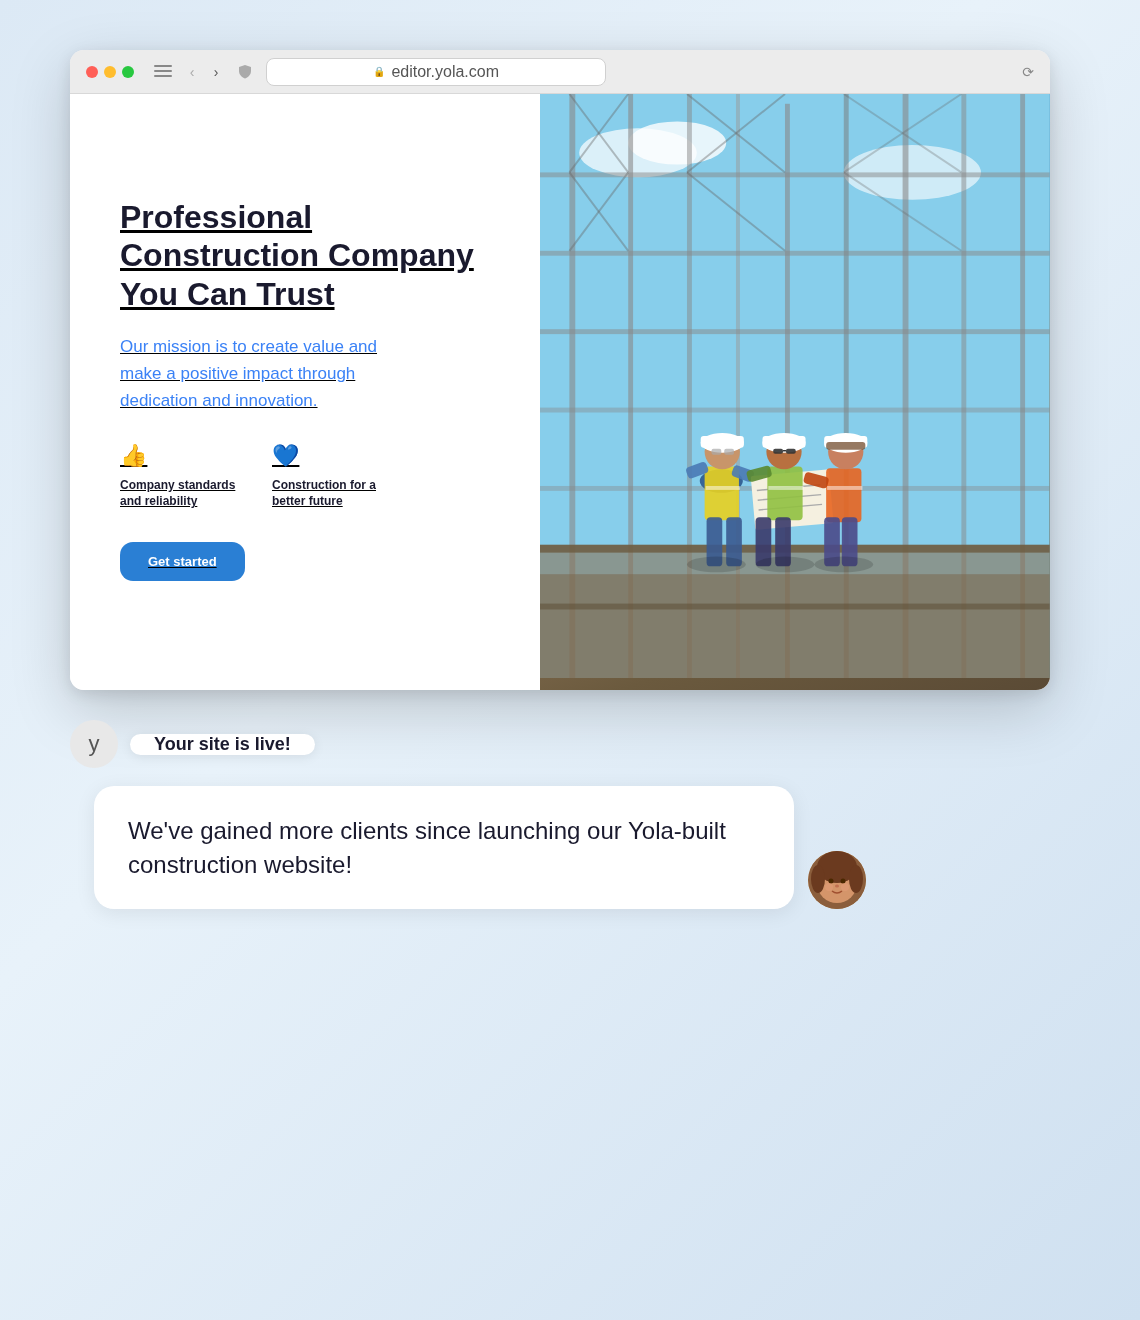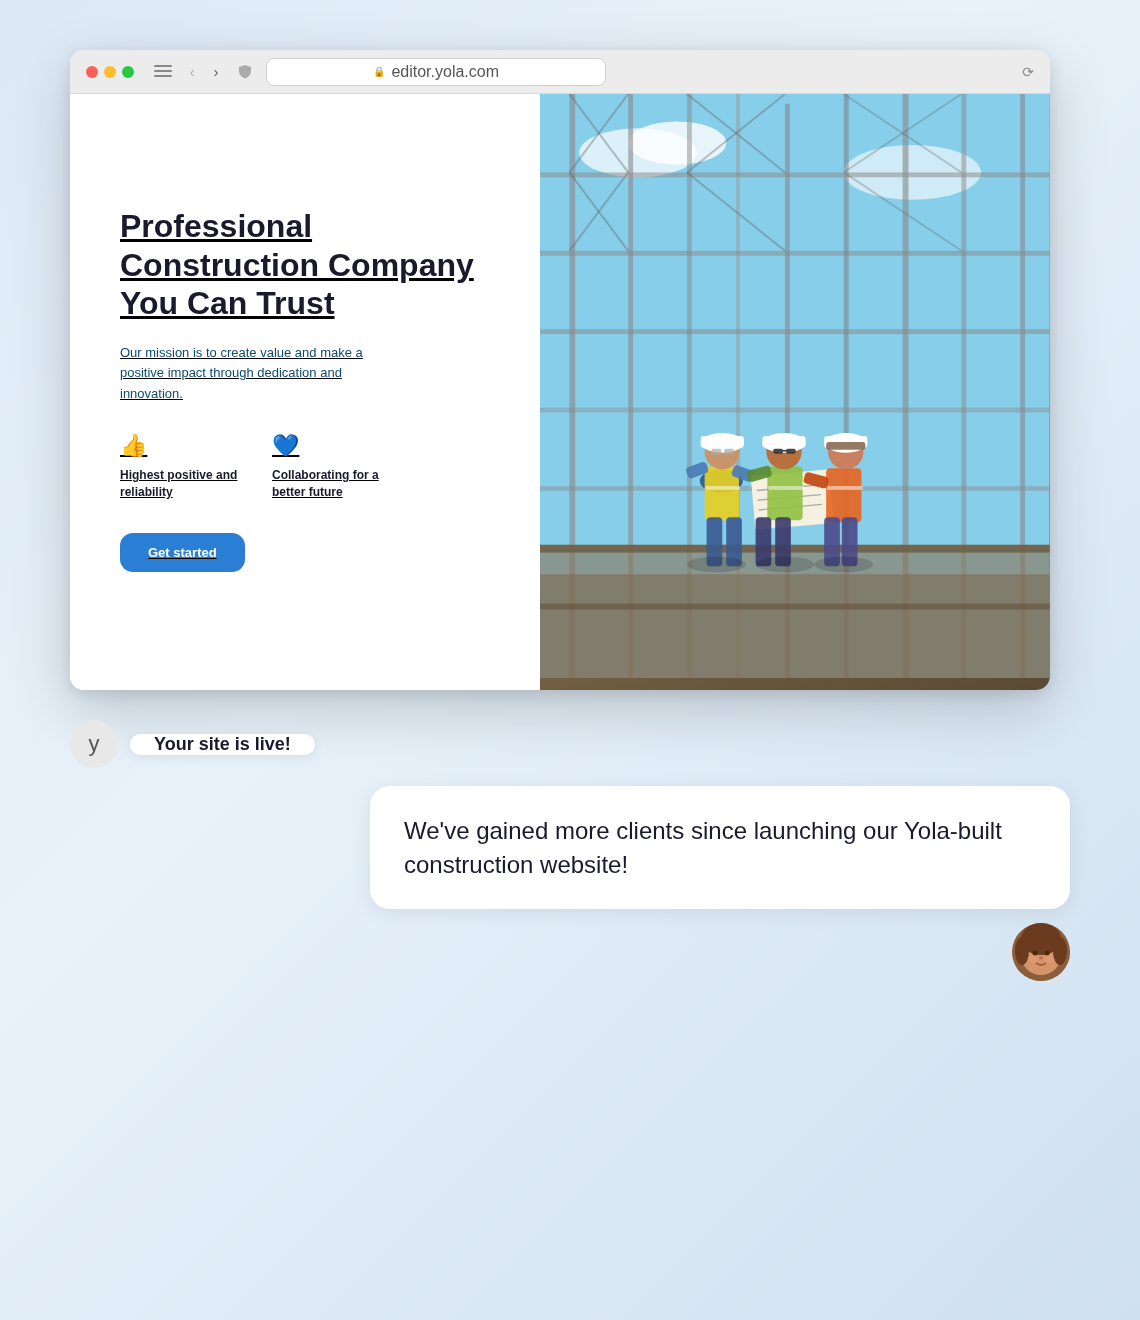--- a/index.html
+++ b/index.html
@@ -136,22 +136,22 @@
 
     .hero-title {
       font-size: 32px;
       font-weight: 800;
       color: #1a1a2e;
       line-height: 1.2;
       margin-bottom: 20px;
     }
 
     .hero-description {
-      font-size: 13px;
-      color: #0c4a6e;
+      font-size: 17px;
+      color: #3b82f6;
       line-height: 1.6;
       margin-bottom: 28px;
       max-width: 280px;
     }
 
     .features-row {
       display: flex;
       gap: 32px;
       margin-bottom: 32px;
     }
@@ -249,22 +249,21 @@
     .chat-bubble-text {
       font-size: 18px;
       font-weight: 600;
       color: #1a1a2e;
     }
 
     .chat-message-right {
       display: flex;
       align-items: flex-end;
       gap: 14px;
-      margin-left: 12px;
-      flex-direction: column;
+      margin-left: 24px;
     }
 
     .chat-bubble-large {
       background: white;
       border-radius: 20px;
       padding: 28px 34px;
       box-shadow: 0 4px 20px rgba(0,0,0,0.08);
       flex: 1;
       max-width: 700px;
     }
@@ -329,25 +328,25 @@
 
     <div class="website-content">
 
       <div class="website-left">
         <h1 class="hero-title">Professional Construction Company You Can Trust</h1>
         <p class="hero-description">Our mission is to create value and make a positive impact through dedication and innovation.</p>
 
         <div class="features-row">
           <div class="feature-item">
             <div class="feature-icon">👍</div>
-            <div class="feature-label">Highest positive and reliability</div>
+            <div class="feature-label">Company standards and reliability</div>
           </div>
           <div class="feature-item">
             <div class="feature-icon">💙</div>
-            <div class="feature-label">Collaborating for a better future</div>
+            <div class="feature-label">Construction for a better future</div>
           </div>
         </div>
 
         <button class="cta-button">Get started</button>
       </div>
 
       <div class="website-right">
         <div class="construction-image">
 
           <svg class="scaffold-bg" viewBox="0 0 520 596" xmlns="http://www.w3.org/2000/svg" preserveAspectRatio="xMidYMid slice">

